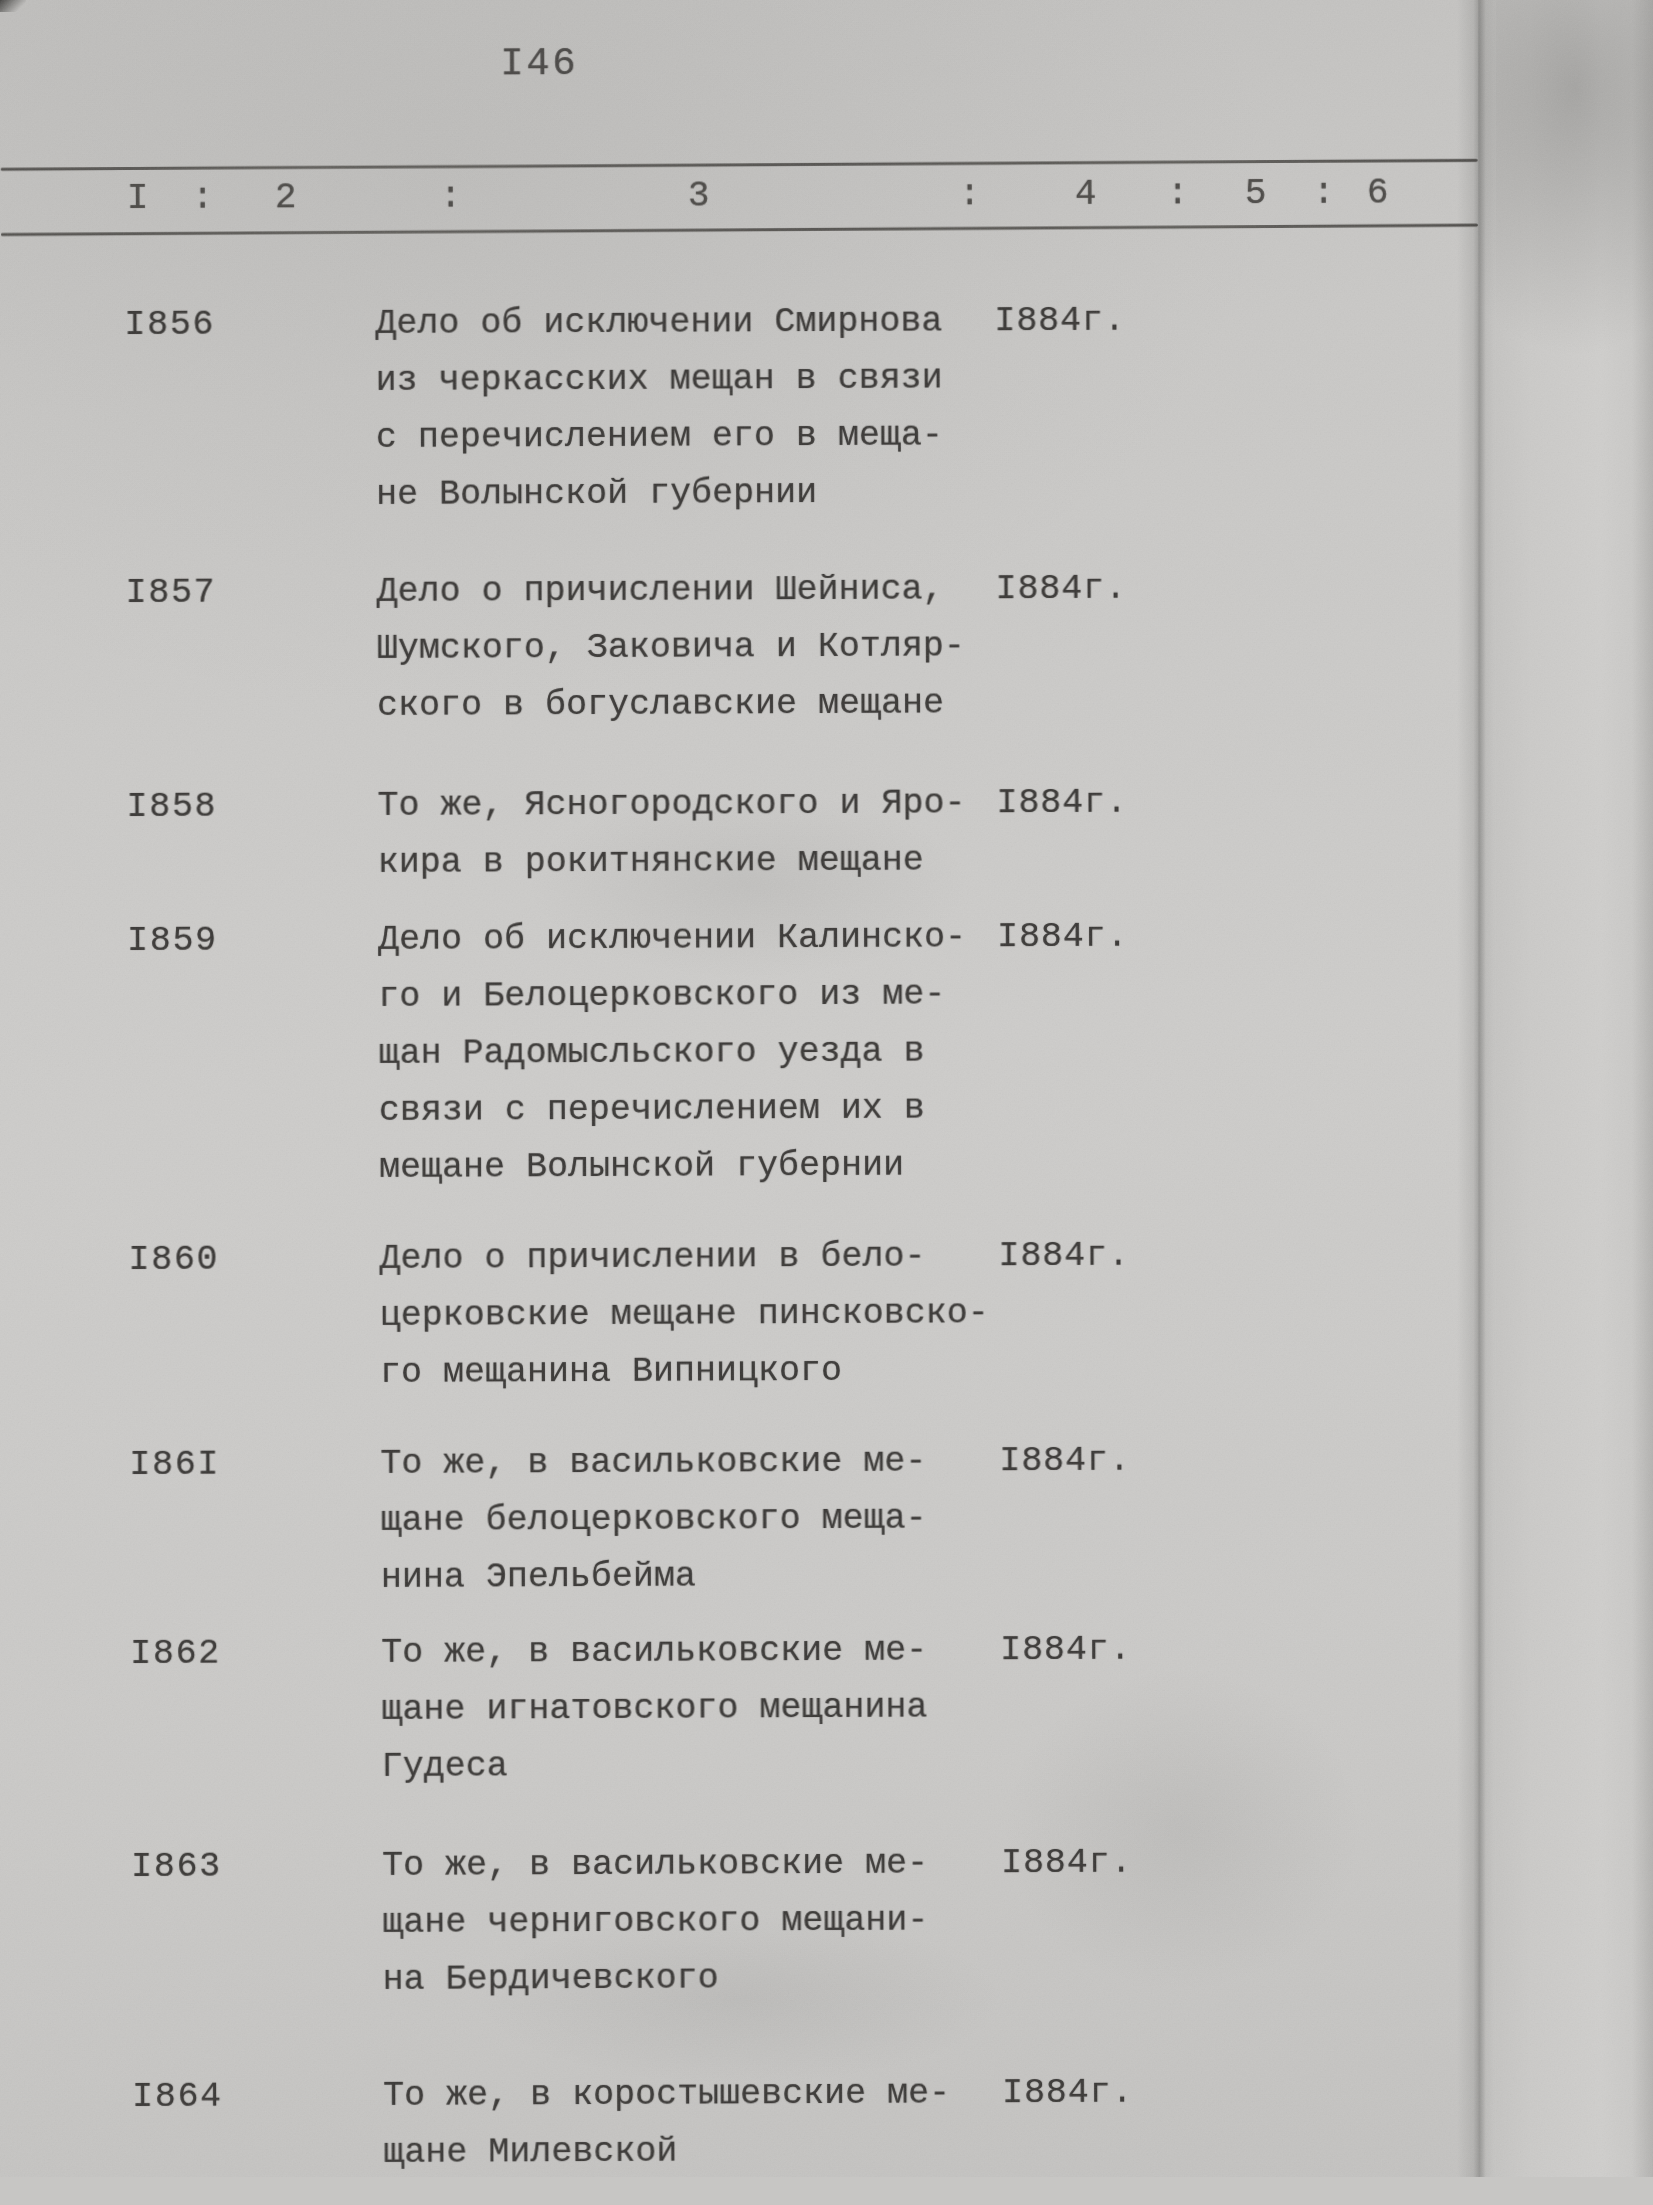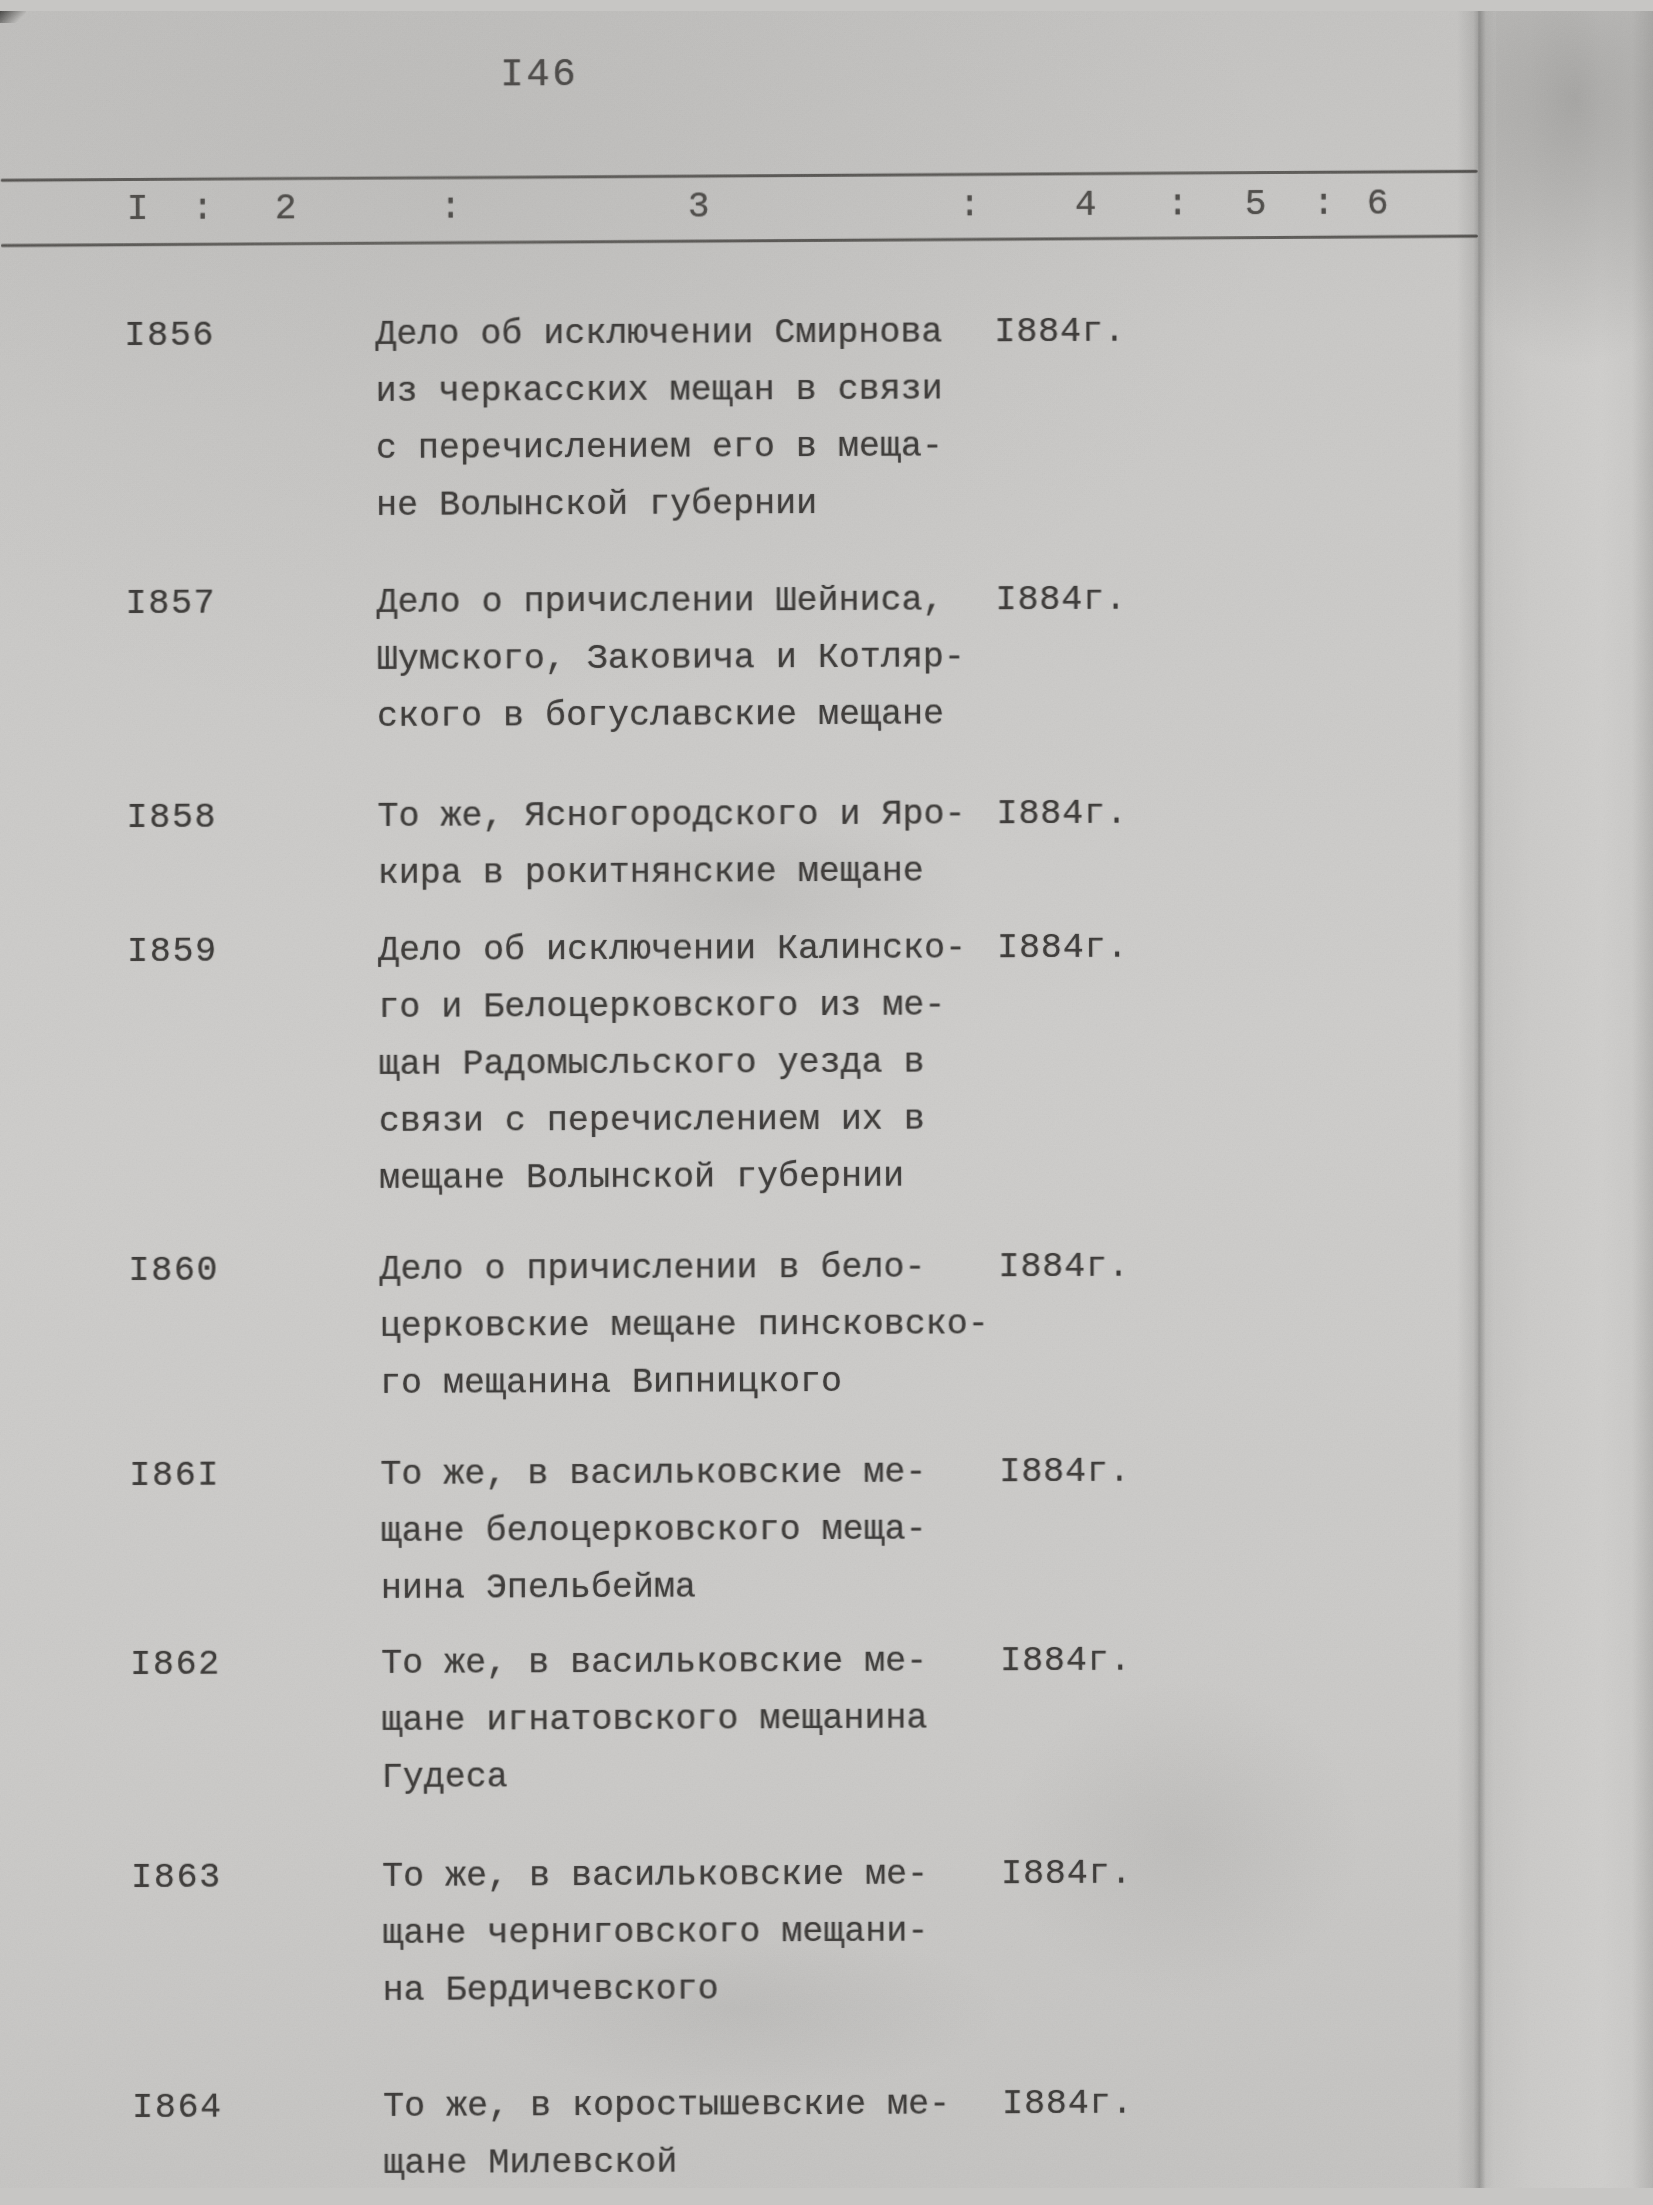--- a/index.html
+++ b/index.html
@@ -6,21 +6,21 @@
     margin: 0;
     padding: 0;
     width: 1654px;
     height: 2205px;
     overflow: hidden;
     background: #c7c6c4;
     font-family: "Liberation Mono", "DejaVu Sans Mono", monospace;
   }
   .scan {
     position: absolute;
-    left: 0; top: 11px;
+    left: 0; top: 0;
     width: 1654px; height: 2177px;
     overflow: hidden;
   }
   
   .page-surface {
     position: absolute;
     left: 0; top: 0;
     width: 1478px; height: 2205px;
     background:
       radial-gradient(ellipse 1191px 766px at 30% 8%, rgba(120,120,118,0.10), rgba(0,0,0,0) 70%),

